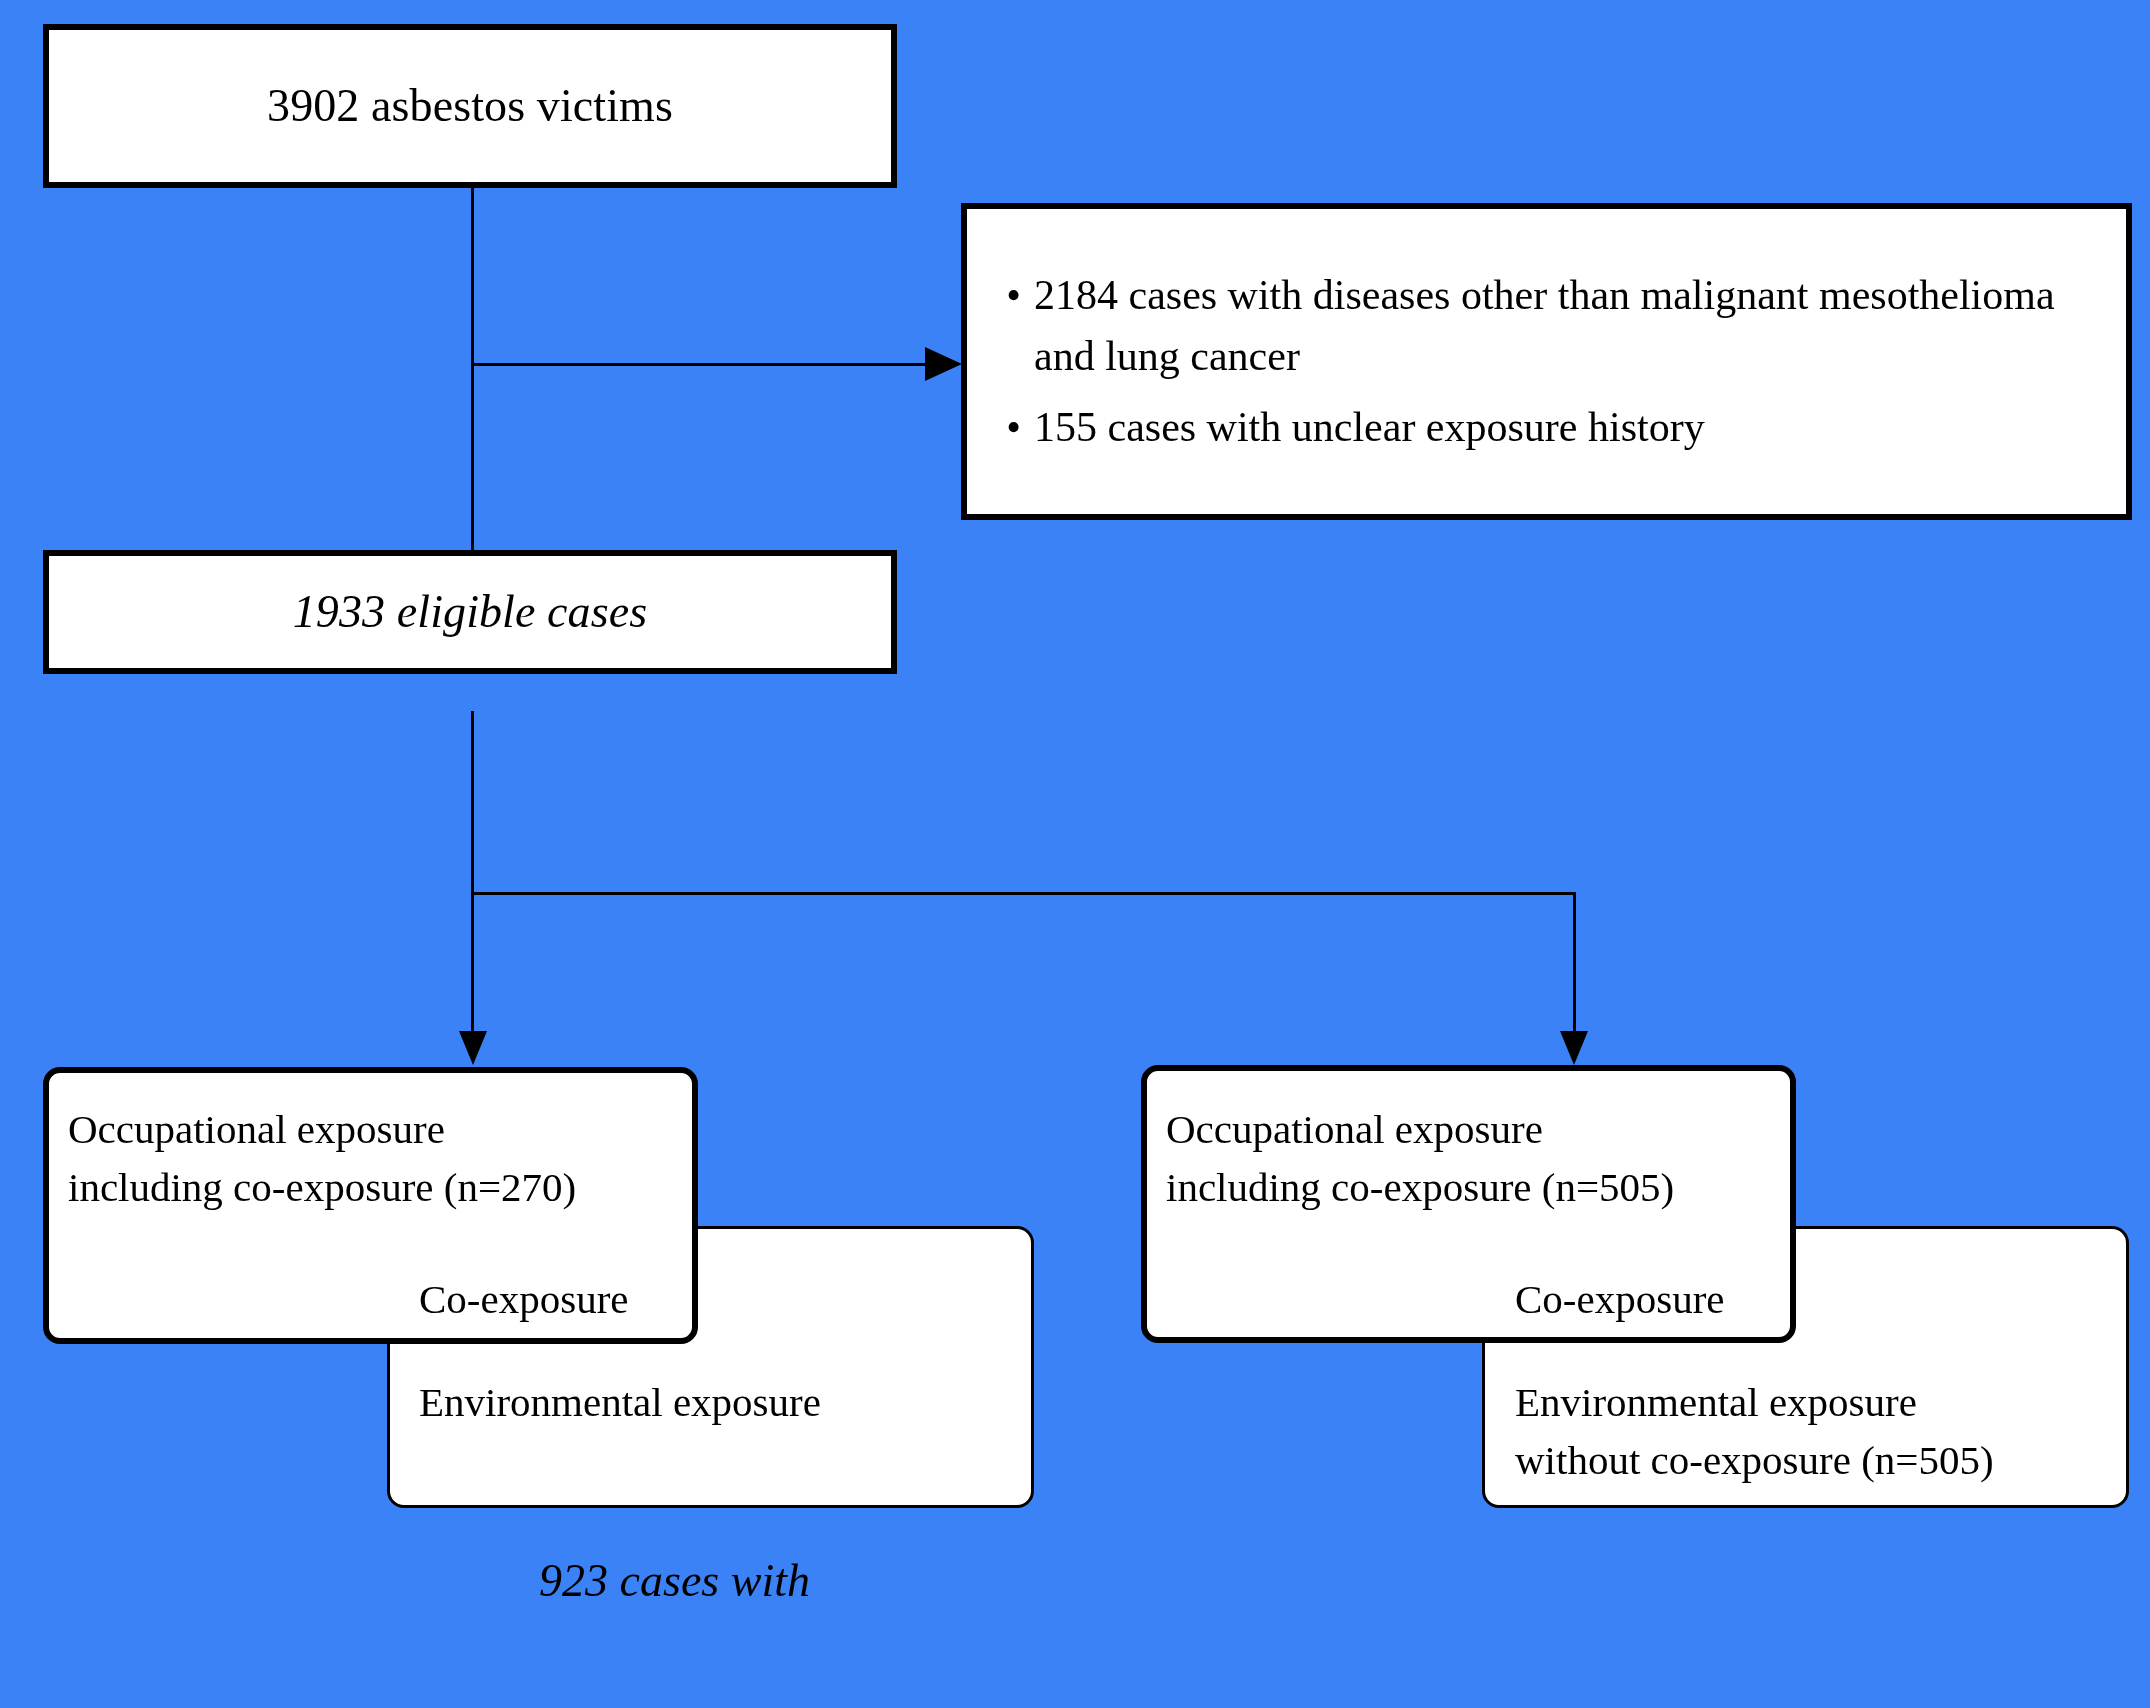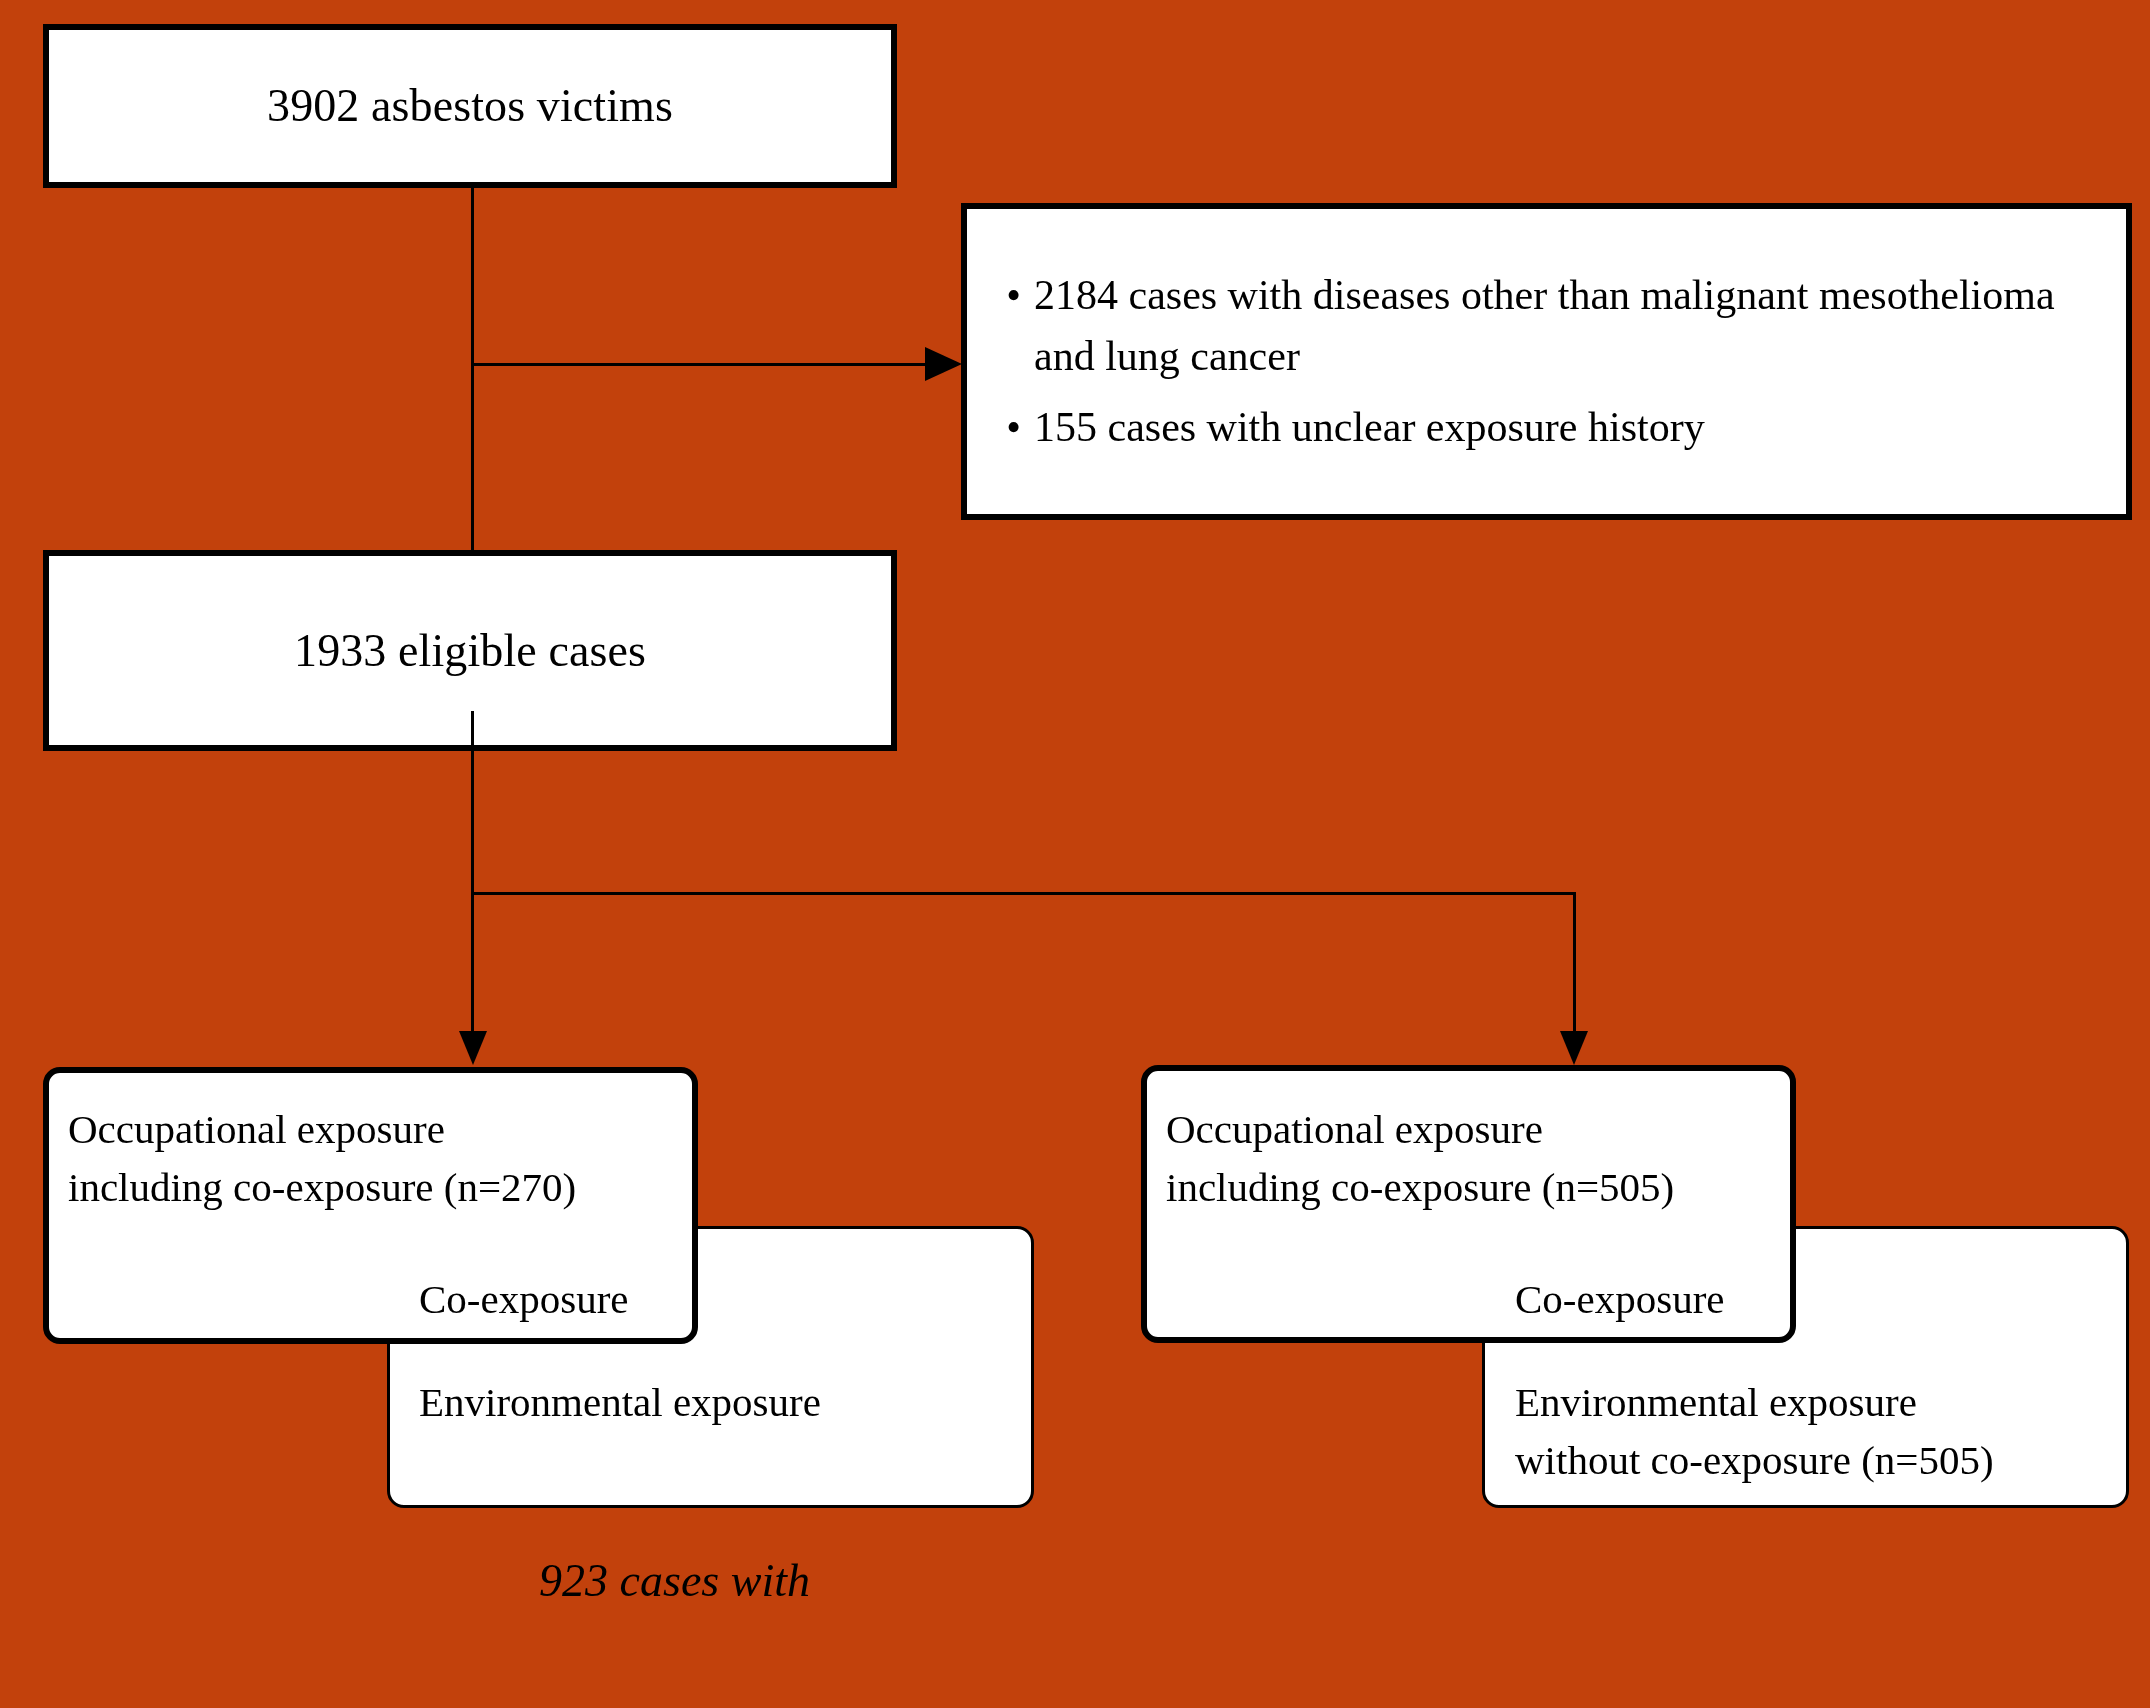--- a/index.html
+++ b/index.html
@@ -4,21 +4,21 @@
 <style>
   html, body {
     margin: 0;
     padding: 0;
     background: #ffffff;
   }
   #canvas {
     position: relative;
     width: 2151px;
     height: 1708px;
-    background: #c2410c;
+    background: #3b82f6;
     font-family: "Liberation Serif", "DejaVu Serif", serif;
     color: #000000;
     overflow: hidden;
   }
 
   
   .box {
     position: absolute;
     box-sizing: border-box;
     background: #ffffff;
@@ -132,21 +132,21 @@
         <span class="bullet-dot">•</span>
         <span class="bullet-text">2184 cases with diseases other than malignant mesothelioma and lung cancer</span>
       </div>
       <div class="bullet-row">
         <span class="bullet-dot">•</span>
         <span class="bullet-text">155 cases with unclear exposure history</span>
       </div>
     </div>
   </div>
 
-  <div class="box box-thick" style="left:43px; top:550px; width:854px; height:201px;">
+  <div class="box box-thick" style="left:43px; top:550px; width:854px; height:124px;font-style:italic;">
     <div class="box-text-center">1933 eligible cases</div>
   </div>
 
   <div class="vline" style="left:471px; top:188px; height:362px;"></div>
 
   <div class="hline" style="left:471px; top:363px; width:454px;"></div>
   <div class="arrow-right" style="left:925px; top:347px;"></div>
 
   <div class="vline" style="left:471px; top:711px; height:183px;"></div>
 

